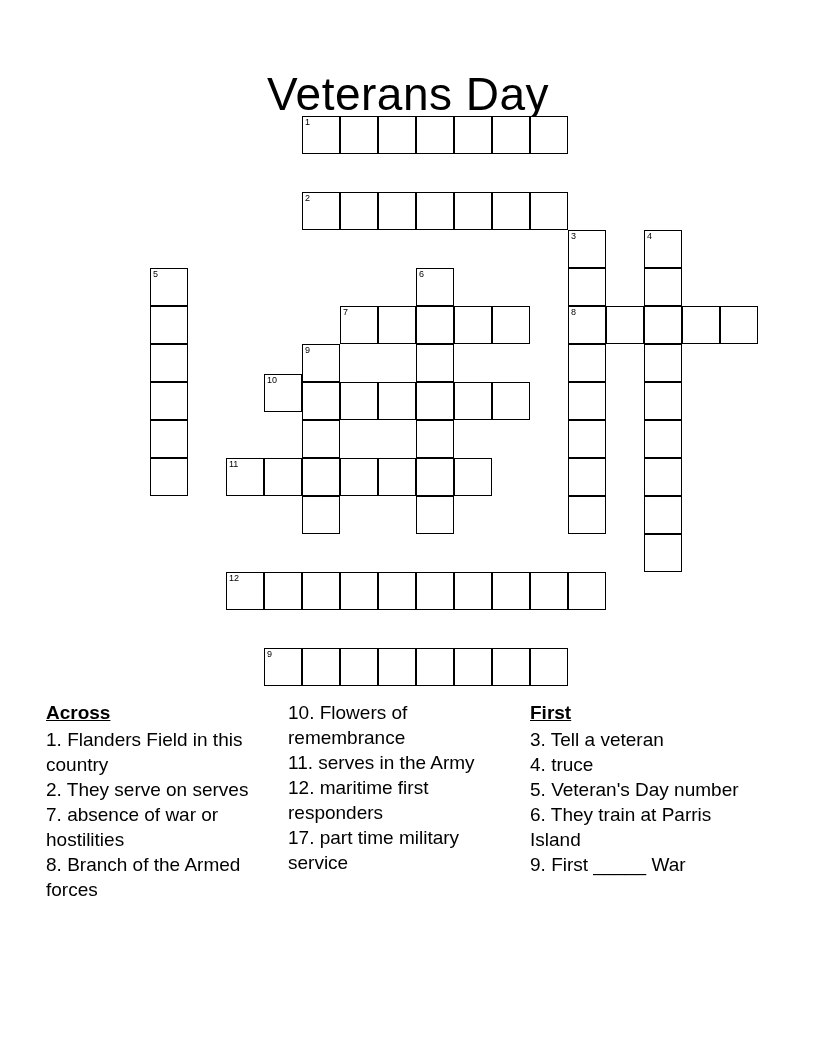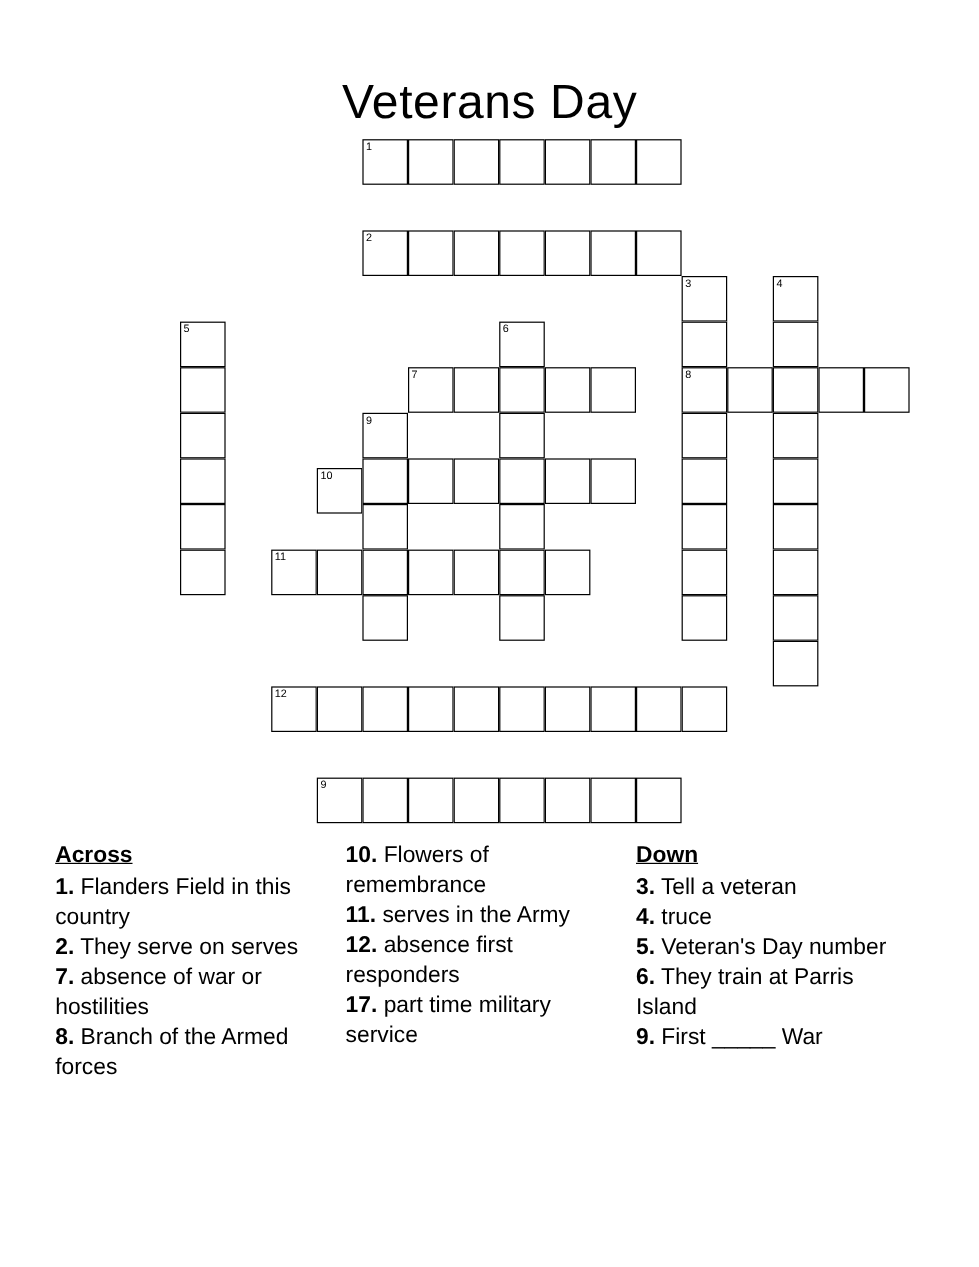--- a/index.html
+++ b/index.html
@@ -14,21 +14,21 @@
     color: #000000;
     position: relative;
     overflow: hidden;
   }
   #puzzle-title {
     position: absolute;
     top: 36px;
     left: 0;
     width: 816px;
     text-align: center;
-    font-size: 40px;
+    font-size: 46px;
     font-weight: normal;
     letter-spacing: 0.5px;
   }
   #grid-area {
     position: absolute;
     top: 108px;
     left: 0;
     width: 816px;
     height: 590px;
   }
@@ -67,21 +67,21 @@
   .clue-head {
     font-weight: bold;
     text-decoration: underline;
     margin-bottom: 2px;
     display: block;
   }
   .clue {
     display: block;
     margin-bottom: 0px;
   }
-  .clue b { font-weight: bold; }
+  .clue b { font-weight: normal; }
   .spacer-head {
     display: block;
     height: 0px;
   }
 </style>
 </head>
 <body>
 
 <h1 id="puzzle-title">Veterans Day</h1>
 
@@ -153,21 +153,21 @@
     <div class="cell" style="left: 606px; top: 198px;"></div>
     <div class="cell" style="left: 682px; top: 198px;"></div>
     <div class="cell" style="left: 720px; top: 198px;"></div>
     <div class="cell" style="left: 302px; top: 236px;">
       <span class="num">9</span>
     </div>
     <div class="cell" style="left: 302px; top: 274px;"></div>
     <div class="cell" style="left: 302px; top: 312px;"></div>
     <div class="cell" style="left: 302px; top: 350px;"></div>
     <div class="cell" style="left: 302px; top: 388px;"></div>
-    <div class="cell" style="left: 264px; top: 282px;">
+    <div class="cell" style="left: 264px; top: 266px;">
       <span class="num">10</span>
     </div>
     <div class="cell" style="left: 340px; top: 274px;"></div>
     <div class="cell" style="left: 378px; top: 274px;"></div>
     <div class="cell" style="left: 454px; top: 274px;"></div>
     <div class="cell" style="left: 492px; top: 274px;"></div>
     <div class="cell" style="left: 226px; top: 350px;">
       <span class="num">11</span>
     </div>
     <div class="cell" style="left: 264px; top: 350px;"></div>
@@ -206,26 +206,26 @@
         <span class="clue"><b>2.</b><span> They serve on serves</span></span>
         <span class="clue"><b>7.</b><span> absence of war or hostilities</span></span>
         <span class="clue"><b>8.</b><span> Branch of the Armed forces</span></span>
       </div>
   </div>
   <div class="clue-col" id="col-mid">
     <span class="spacer-head"></span>
     <div>
         <span class="clue"><b>10.</b><span> Flowers of remembrance</span></span>
         <span class="clue"><b>11.</b><span> serves in the Army</span></span>
-        <span class="clue"><b>12.</b><span> absence first responders</span></span>
+        <span class="clue"><b>12.</b><span> maritime first responders</span></span>
         <span class="clue"><b>17.</b><span> part time military service</span></span>
       </div>
   </div>
   <div class="clue-col" id="col-down">
-    <span class="clue-head">Down</span>
+    <span class="clue-head">First</span>
     <div>
         <span class="clue"><b>3.</b><span> Tell a veteran</span></span>
         <span class="clue"><b>4.</b><span> truce</span></span>
         <span class="clue"><b>5.</b><span> Veteran's Day number</span></span>
         <span class="clue"><b>6.</b><span> They train at Parris Island</span></span>
         <span class="clue"><b>9.</b><span> First _____ War</span></span>
       </div>
   </div>
 </div>
 

